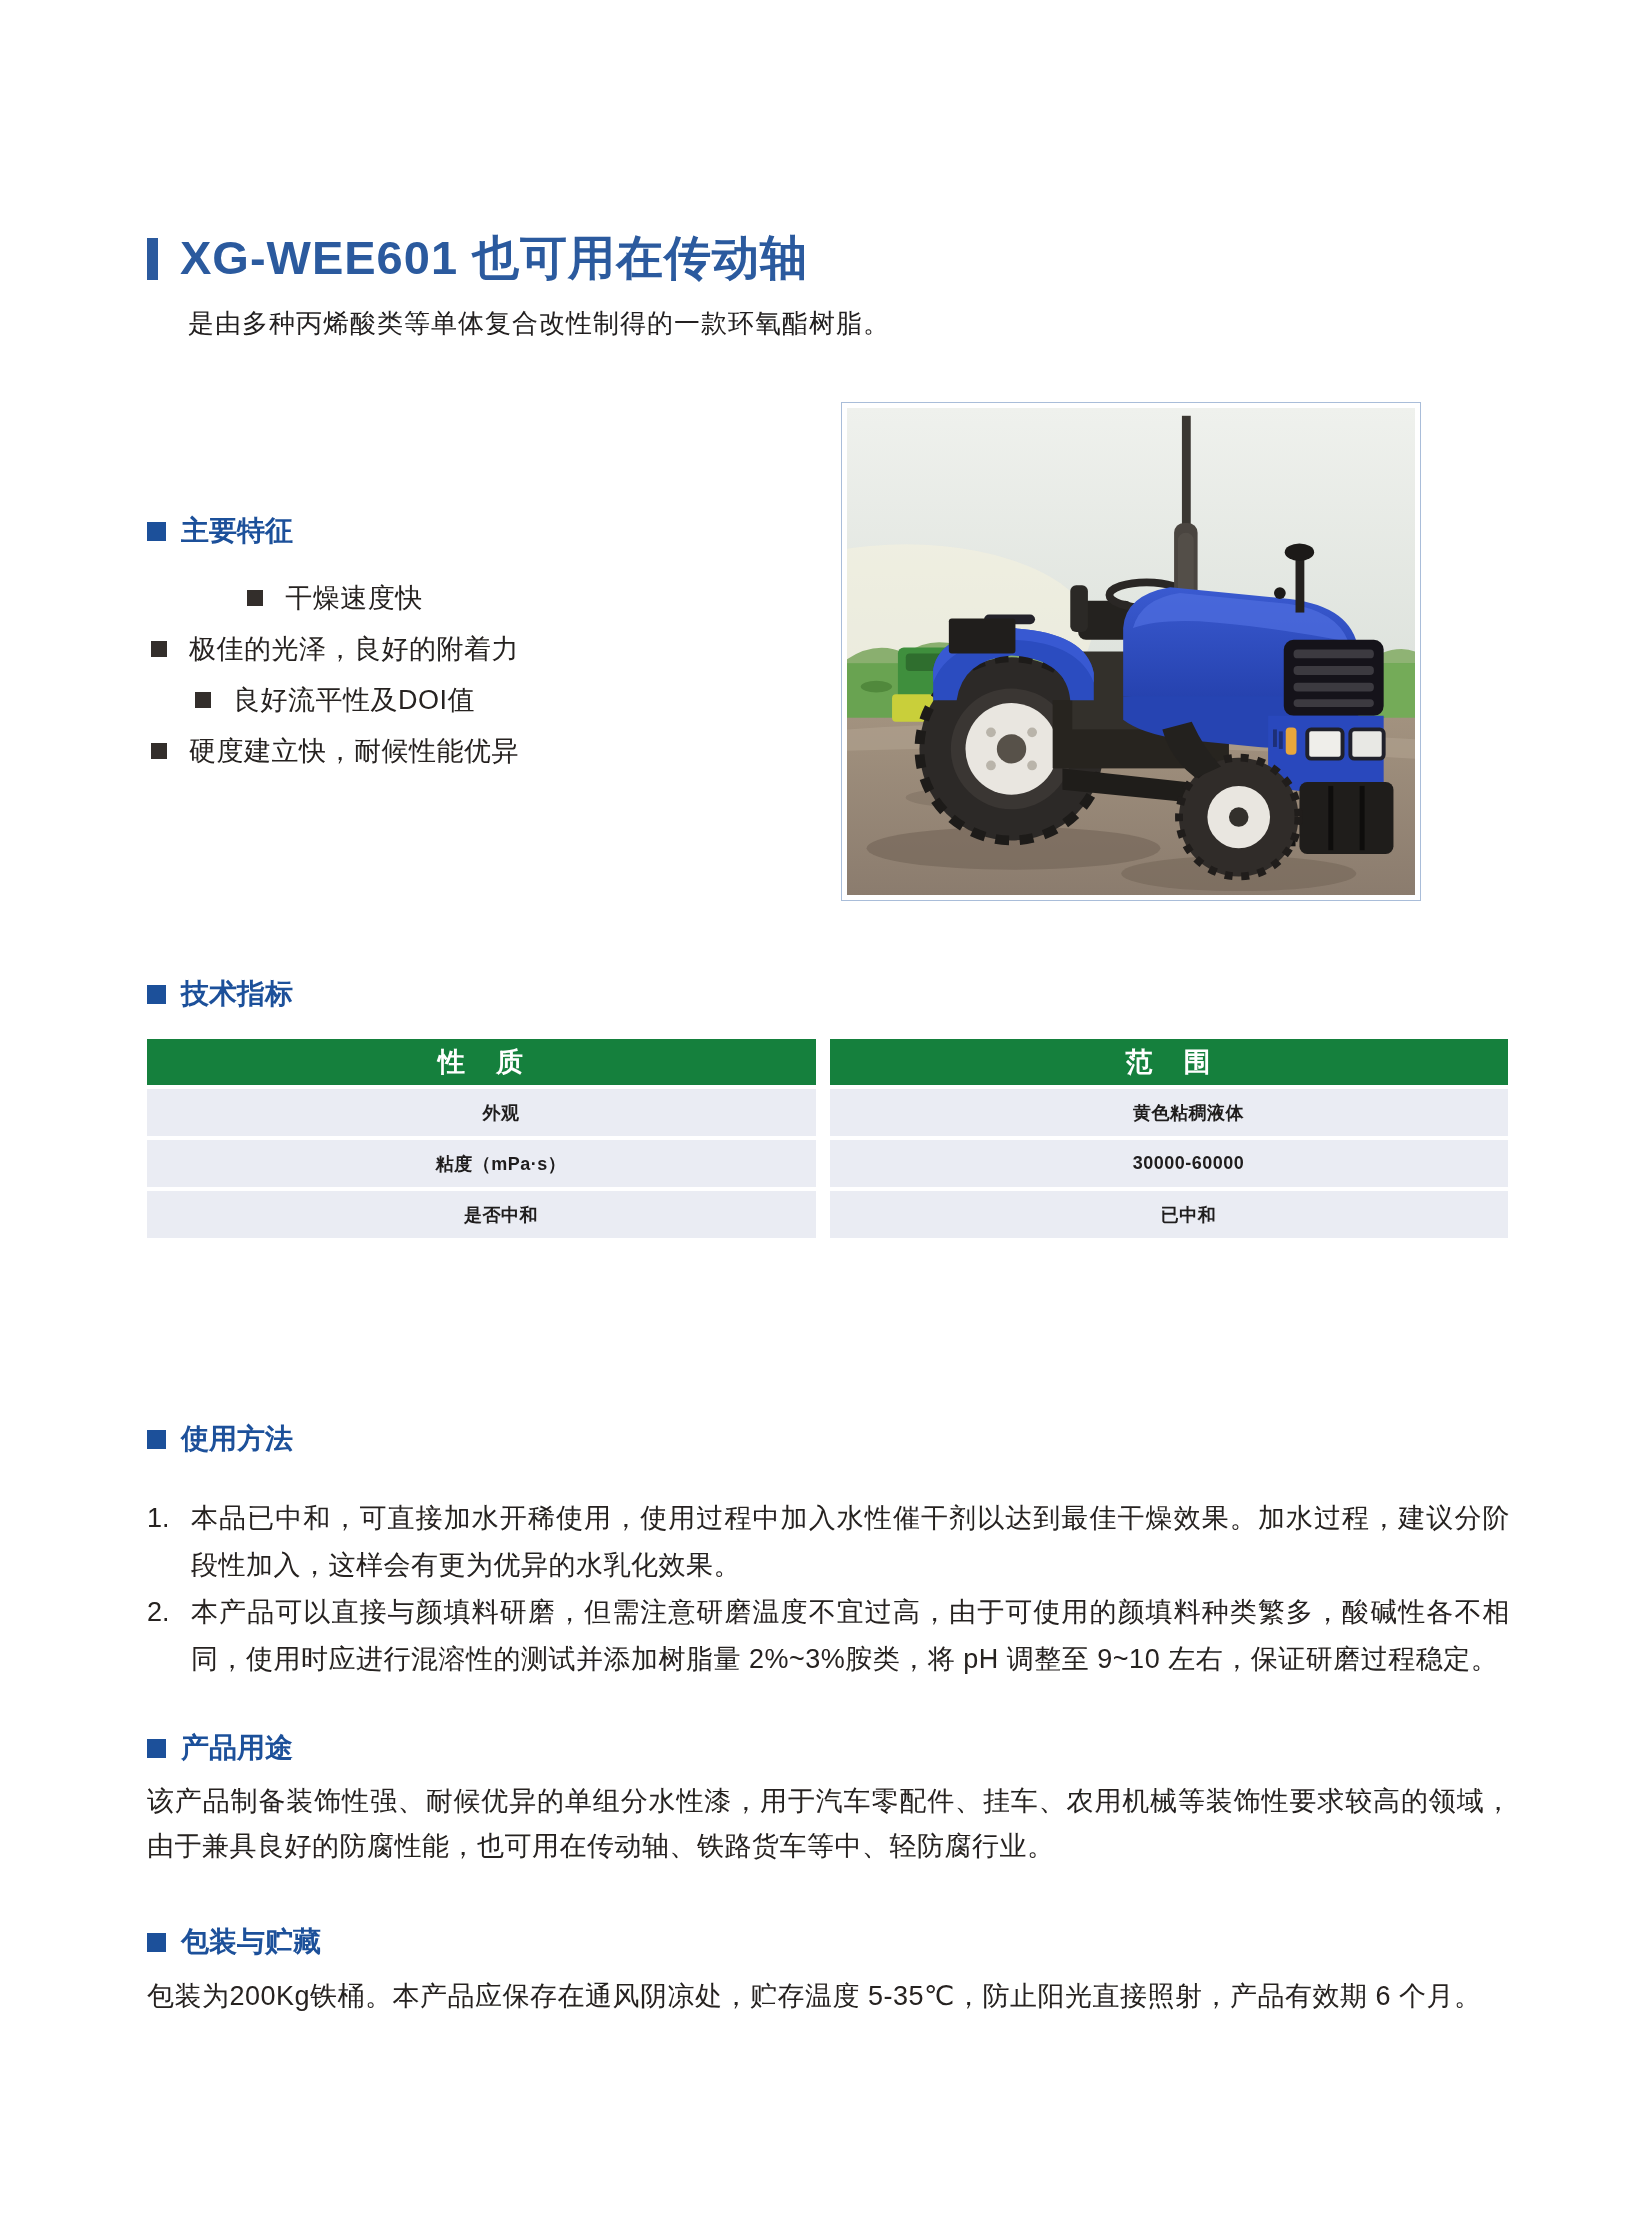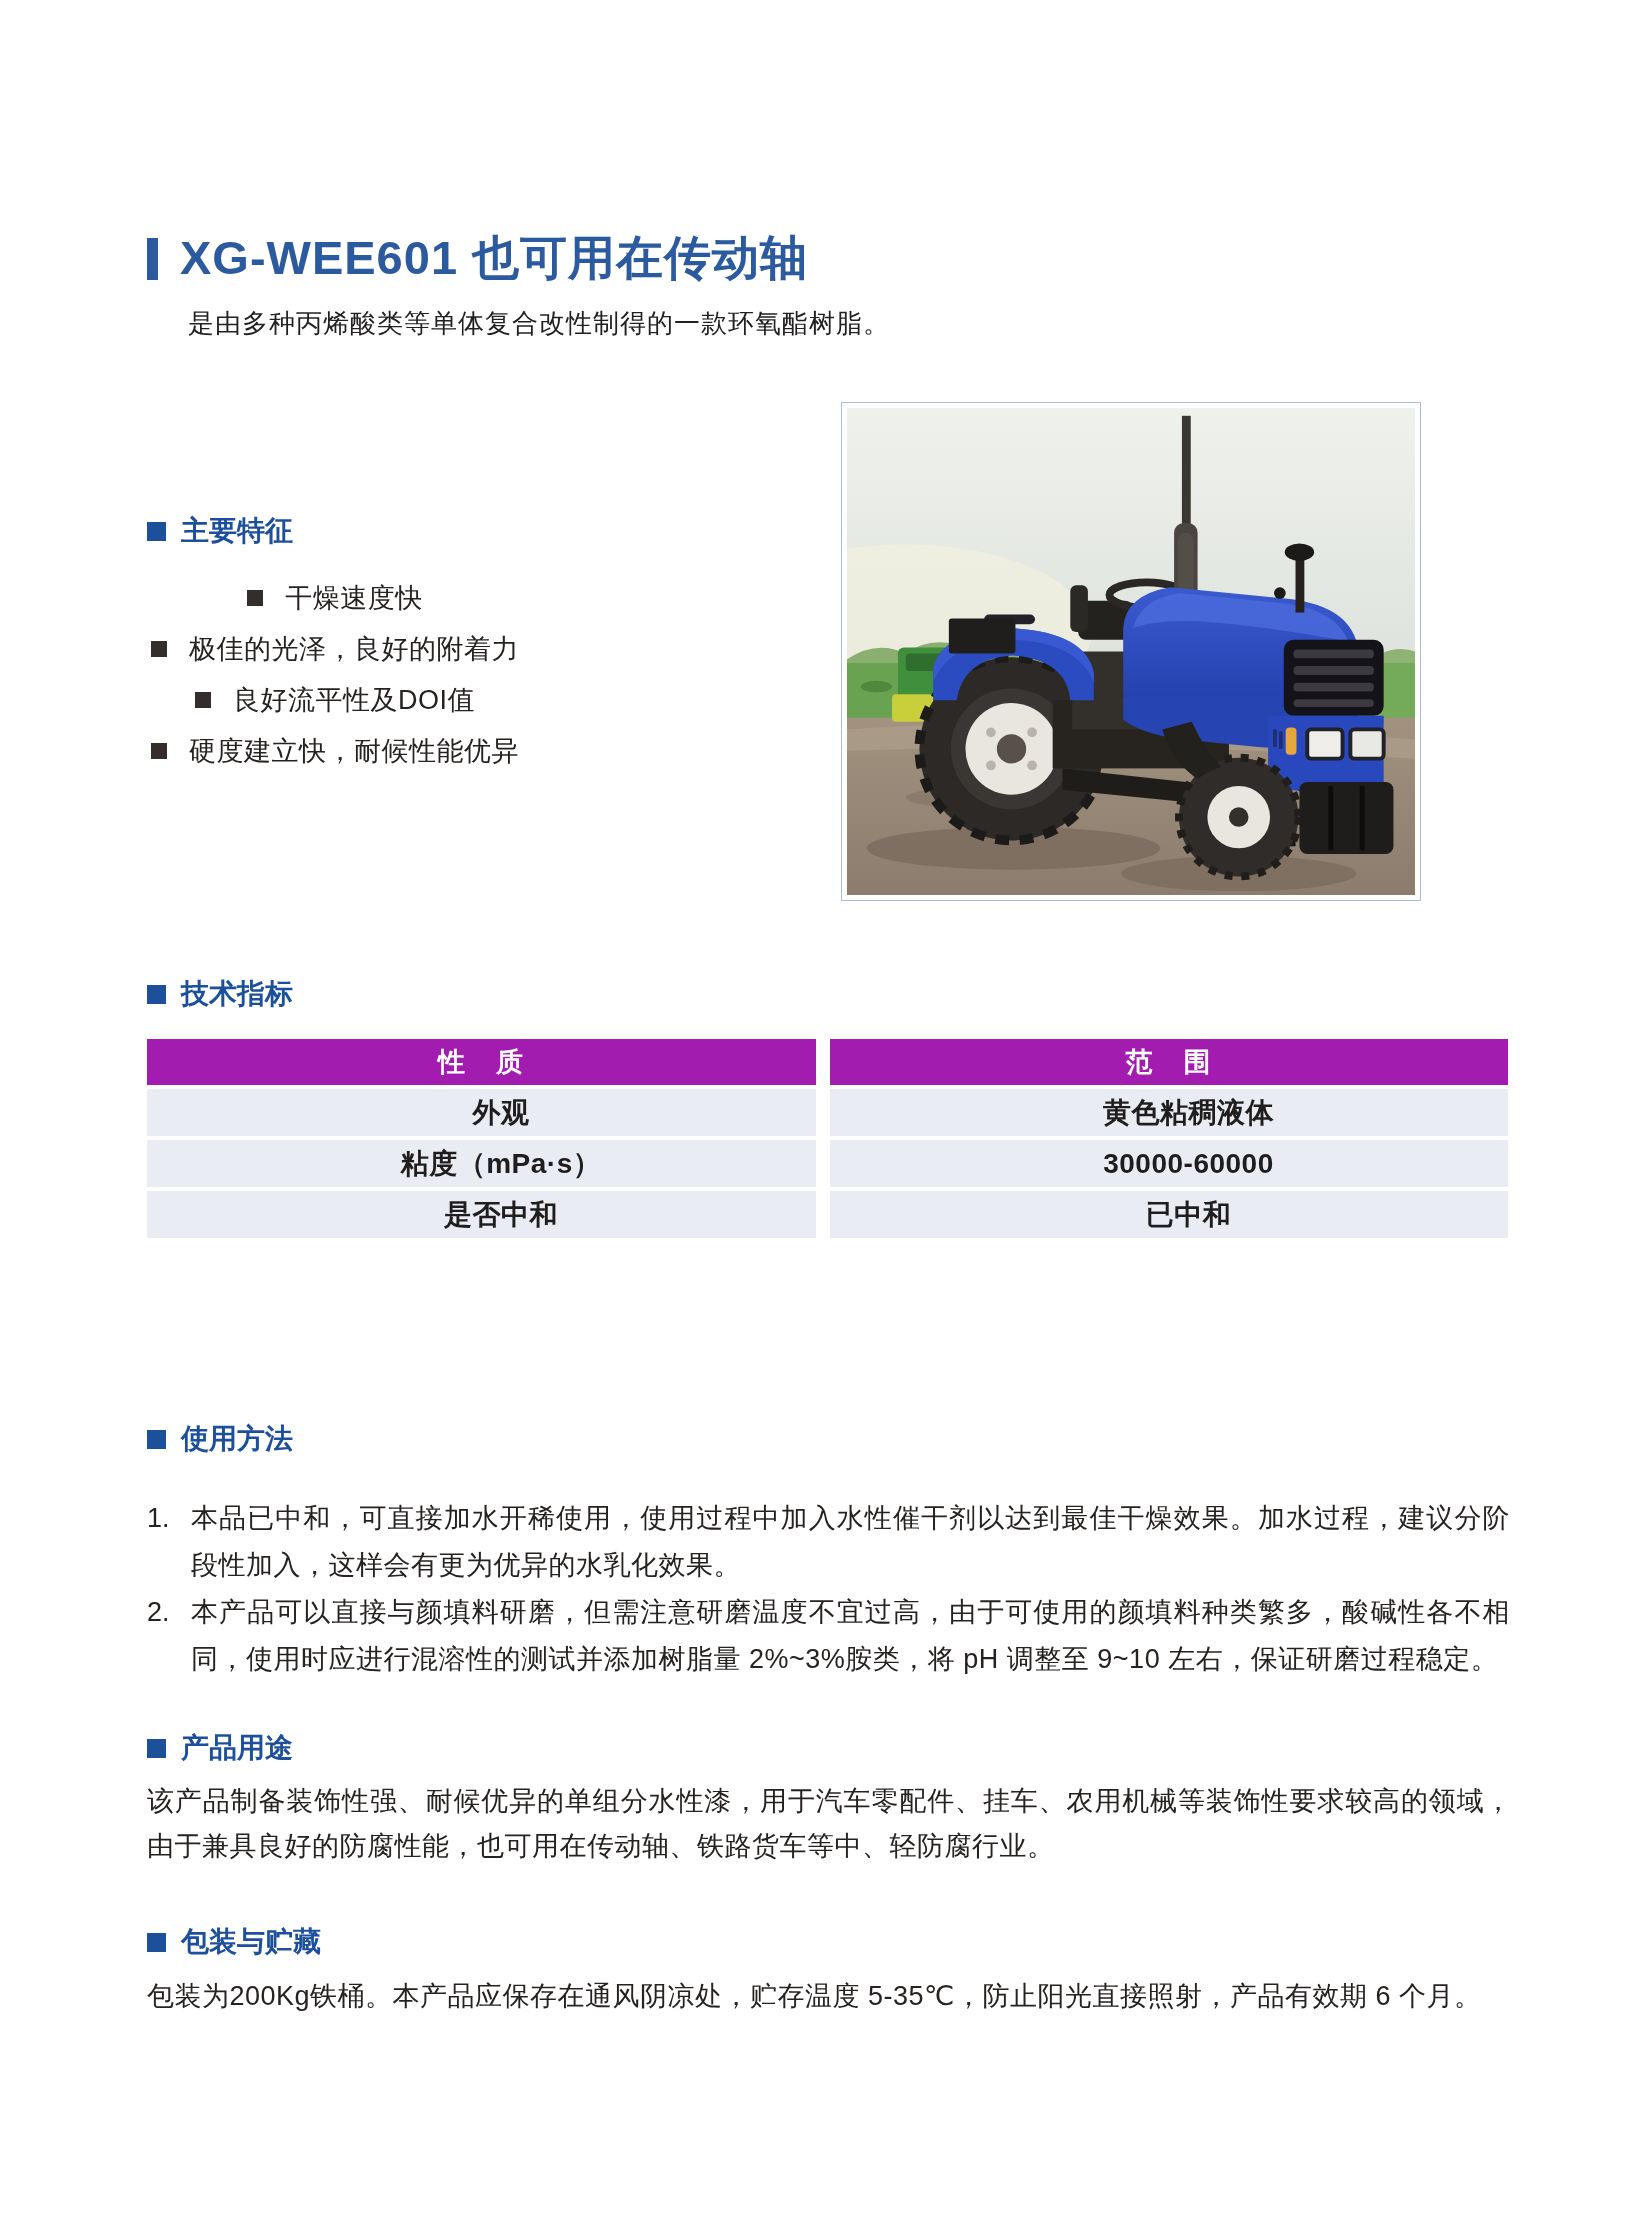--- a/index.html
+++ b/index.html
@@ -53,27 +53,27 @@
   
   .spec-table{
     position:absolute;left:147px;top:1039px;
     width:1360px;
     display:grid;
     grid-template-columns:669px 678px;
     grid-template-rows:46px repeat(4,47px);
     column-gap:14px;row-gap:4px;
   }
   .th{
-    background:#a21caf;color:#ffffff;
+    background:#15803d;color:#ffffff;
     font-size:27px;font-weight:bold;letter-spacing:2px;
     display:flex;align-items:center;justify-content:center;
   }
   .td{
     background:#eaecf3;color:#1f1d1d;
-    font-size:28px;font-weight:bold;
+    font-size:18px;font-weight:bold;
     display:flex;align-items:center;justify-content:center;
     letter-spacing:0.5px;
     padding-left:39px;
   }
   
   .usage-list{
     position:absolute;left:147px;top:1495px;width:1363px;
   }
   .usage-item{display:flex;}
   .usage-num{

